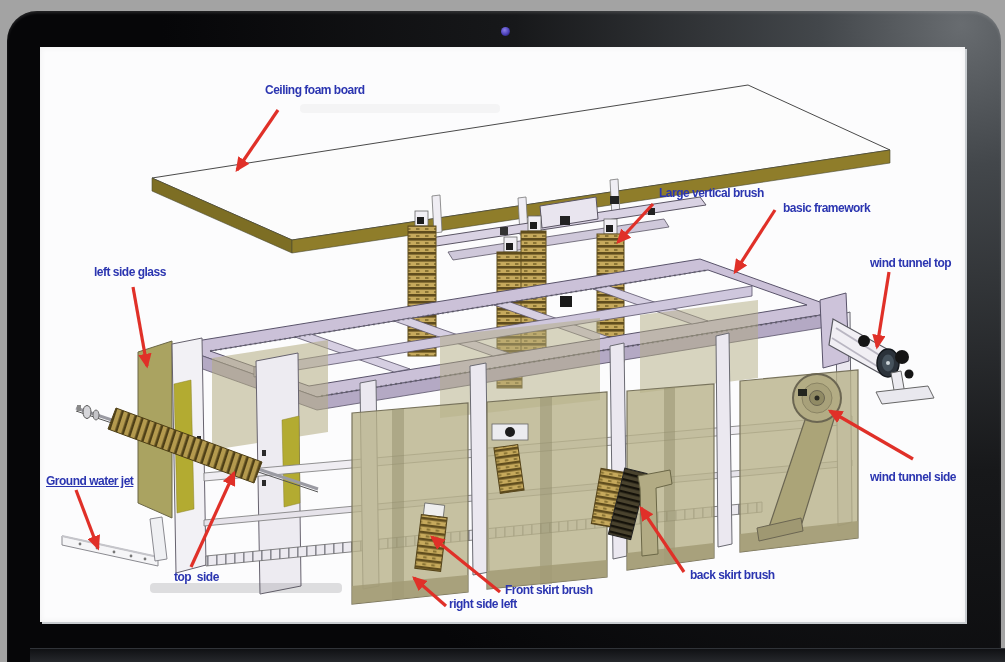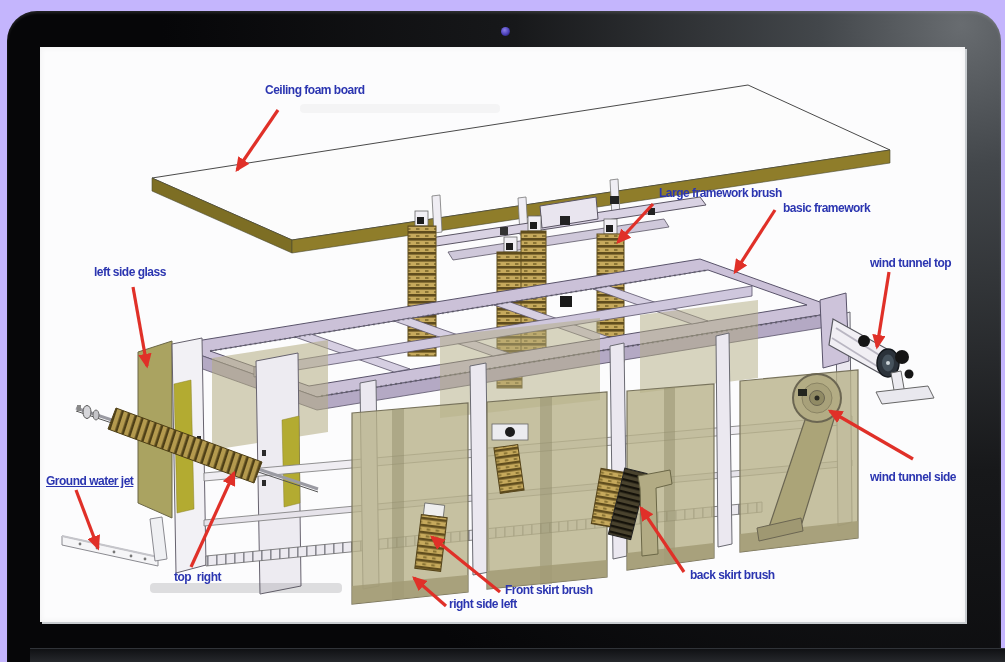--- a/index.html
+++ b/index.html
@@ -1,16 +1,16 @@
 <!DOCTYPE html>
 <html><head>
 <meta charset="utf-8">
 <style>
   html,body{margin:0;padding:0;background:#ffffff;}
-  .canvas{position:relative;width:1005px;height:662px;background:#c4b5fd;overflow:hidden;
+  .canvas{position:relative;width:1005px;height:662px;background:#a3a3a3;overflow:hidden;
           font-family:"Liberation Sans",sans-serif;}
   .laptop{position:absolute;left:7px;top:11px;width:994px;height:700px;
           border-radius:30px 30px 0 0;
           background:radial-gradient(circle at 96% 2%, #686c70 0%, #43474b 12%, #17181a 38%, #060608 68%);
           box-shadow:inset 0 2px 3px rgba(255,255,255,.12);}
   .screen{position:absolute;left:40px;top:47px;width:925px;height:575px;
           background:#fcfcfd;box-shadow:2px 2px 0 0 #c8ccd0, inset 0 0 6px rgba(0,0,0,.06);}
   .webcam{position:absolute;left:501px;top:27px;width:9px;height:9px;border-radius:50%;
           background:radial-gradient(circle at 40% 35%, #8a7fe8, #4a3fb8 55%, #1d1856 90%);}
   .base-strip{position:absolute;left:30px;bottom:0;width:975px;height:13px;
@@ -233,25 +233,25 @@
           <line x1="191" y1="567" x2="234" y2="473" stroke="#e03028" stroke-width="3.2" marker-end="url(#arrowhead)"></line>
           <line x1="446" y1="606" x2="414" y2="578" stroke="#e03028" stroke-width="3.2" marker-end="url(#arrowhead)"></line>
           <line x1="500" y1="592" x2="432" y2="537" stroke="#e03028" stroke-width="3.2" marker-end="url(#arrowhead)"></line>
           <line x1="684" y1="572" x2="641" y2="508" stroke="#e03028" stroke-width="3.2" marker-end="url(#arrowhead)"></line>
         </g>
     </g>
   </svg>
 
   <div class="labels-layer">
       <div class="diagram-label" style="left: 225px; top: 36px; color: rgb(43, 53, 176);">Ceiling foam board</div>
-      <div class="diagram-label" style="left: 619px; top: 139px; color: rgb(43, 53, 176);">Large framework brush</div>
+      <div class="diagram-label" style="left: 619px; top: 139px; color: rgb(43, 53, 176);">Large vertical brush</div>
       <div class="diagram-label" style="left: 743px; top: 147px; color: rgb(43, 53, 176); margin-top: 7px;">basic framework</div>
       <div class="diagram-label" style="left: 830px; top: 209px; color: rgb(43, 53, 176);">wind tunnel top</div>
       <div class="diagram-label" style="left: 54px; top: 218px; color: rgb(43, 53, 176); text-align: center;">left side glass</div>
       <div class="diagram-label" style="left: 830px; top: 423px; color: rgb(43, 53, 176);">wind tunnel side</div>
       <div class="diagram-label" style="left: 6px; top: 427px; color: rgb(43, 53, 176); text-decoration: underline;">Ground water jet</div>
-      <div class="diagram-label" style="left: 134px; top: 523px; color: rgb(43, 53, 176);">top  right</div>
+      <div class="diagram-label" style="left: 134px; top: 523px; color: rgb(43, 53, 176);">top  side</div>
       <div class="diagram-label" style="left: 409px; top: 550px; color: rgb(43, 53, 176);">right side left</div>
       <div class="diagram-label" style="left: 465px; top: 536px; color: rgb(43, 53, 176);">Front skirt brush</div>
       <div class="diagram-label" style="left: 650px; top: 521px; color: rgb(43, 53, 176);">back skirt brush</div>
     </div>
   <div class="base-strip"></div>
 </div>
 
 </body></html>

